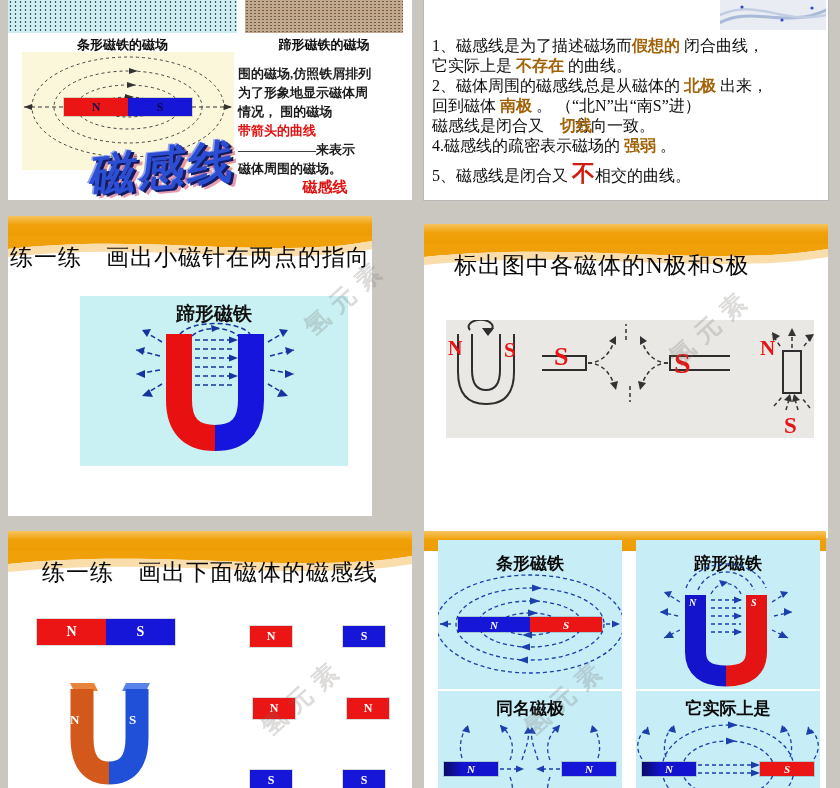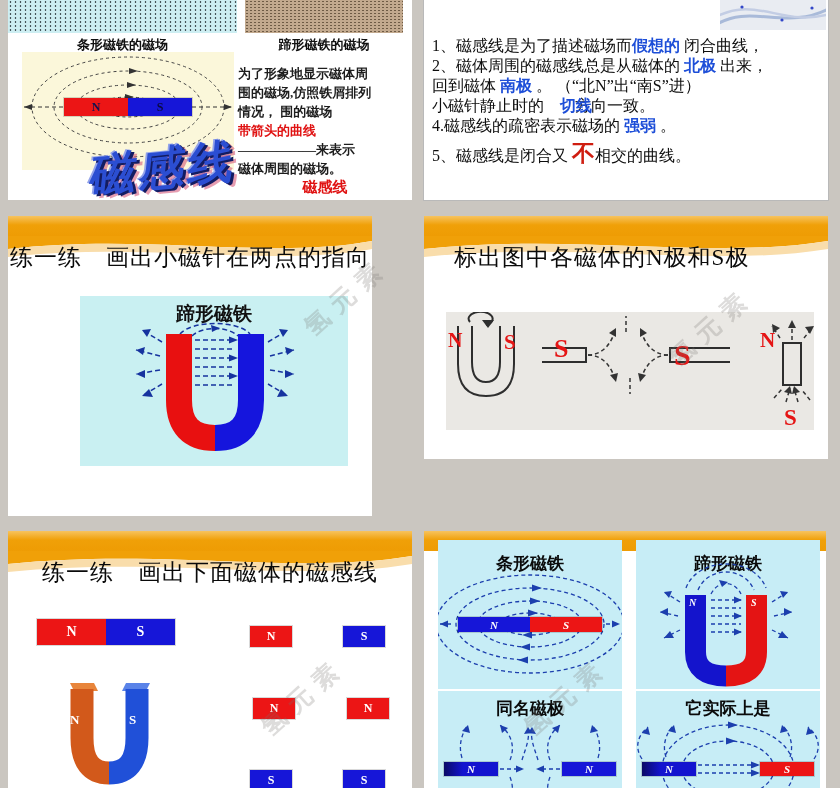--- a/index.html
+++ b/index.html
@@ -23,21 +23,21 @@
   .it{font-style:italic}
   .wordart{position:absolute;left:82px;top:132px;width:260px;font-size:46px;font-weight:bold;
            font-family:"Liberation Serif",serif;color:#2b4ed2;letter-spacing:3px;white-space:nowrap;
            transform:rotate(-6deg) skewX(-12deg);
            text-shadow:3px 2px 0 #131c62,6px 4px 0 rgba(205,60,100,.5),-2px -1px 0 #93a3ea}
   .rt{position:absolute;left:230px;top:64px;width:174px;font-size:13px;font-weight:bold;
       color:#1d1d1d;line-height:19px;font-family:"Liberation Serif",serif}
   .redtxt{color:#e01212}
   .s2txt{position:absolute;left:8px;top:36px;width:392px;font-family:"Liberation Serif",serif;
          font-size:16px;line-height:20px;color:#0d0d0d}
-  .b{color:#1d4ed8;font-weight:bold;position:relative;z-index:2}
+  .b{color:#a16207;font-weight:bold;position:relative;z-index:2}
   .ovl{margin-left:-17px;position:relative;z-index:1}
   .r5{color:#cf1d10;font-size:23px;font-weight:bold;line-height:1}
   .redletter{position:absolute;color:#e51515;font-weight:bold;font-family:"Liberation Serif",serif;line-height:1}
   .ml{position:absolute;color:#fff;font-style:italic;font-weight:bold;
       font-family:"Liberation Serif",serif;font-size:11px;line-height:1}
   .panel{position:absolute;background:#c7edf6;overflow:hidden}
   .ptitle{position:absolute;left:0;width:100%;text-align:center;font-family:"Liberation Serif",serif;
           font-weight:bold;font-size:17px;color:#0a0a0a}
   .wm{position:absolute;font-size:25px;letter-spacing:9px;color:rgba(120,115,110,.25);
       transform:rotate(-42deg);white-space:nowrap;font-weight:bold;pointer-events:none}
@@ -70,44 +70,45 @@
       </svg>
       <div class="mag" style="left:42px;top:46px;width:128px;height:18px">
         <div class="mhalf mred" style="color:#13134f;font-size:12px">N</div>
         <div class="mhalf mblue" style="color:#0a0a40;font-size:12px">S</div>
       </div>
     </div>
 
     <div class="wordart">磁感线</div>
 
     <div class="rt">
+      <div>围的磁场,仿照铁屑排列</div>
       <div>为了形象地显示磁体周</div>
-      <div>围的磁场,仿照铁屑排列</div>
       <div>情况， 围的磁场</div>
       <div class="redtxt">带箭头的曲线</div>
       <div><span>——————</span><span>来表示</span></div>
       <div>磁体周围的磁场。</div>
       <div class="redtxt" style="text-align:center;font-size:15px">磁感线</div>
     </div>
   </section>
 
   <section class="slide" style="left:424px;top:0;width:404px;height:200px;outline:1px solid #b9b9b9">
     <svg class="abs" style="right:2px;top:0" width="106" height="30" viewBox="0 0 106 30">
       <rect width="106" height="30" fill="#e9ecf2"></rect>
       <path d="M-6,26 C30,2 66,32 110,8" stroke="#a9bad9" stroke-width="3" fill="none"></path>
       <path d="M-6,18 C36,-6 62,28 110,14" stroke="#c3cde4" stroke-width="2.5" fill="none"></path>
       <circle cx="22" cy="7" r="1.6" fill="#3347c8"></circle>
         <circle cx="62" cy="20" r="1.6" fill="#3347c8"></circle>
         <circle cx="92" cy="8" r="1.6" fill="#3347c8"></circle>
     </svg>
     <div class="s2txt">
       <div><span>1、磁感线是为了描述磁场而</span><span class="b">假想的</span><span> 闭合曲线，</span></div>
+      <div><span>它实际上是 </span><span class="b">不存在</span><span> 的曲线。</span></div>
       <div><span>2、磁体周围的磁感线总是从磁体的 </span><span class="b">北极</span><span> 出来，</span></div>
       <div><span>回到磁体 </span><span class="b">南极</span><span> 。 （“北N”出“南S”进）</span></div>
-      <div><span>小磁针静止时的　</span><span class="b">切线</span><span class="ovl">方向一致。</span></div>
+      <div><span>磁感线是闭合又　</span><span class="b">切线</span><span class="ovl">方向一致。</span></div>
       <div><span>4.磁感线的疏密表示磁场的 </span><span class="b">强弱</span><span> 。</span></div>
       <div style="margin-top:6px"><span>5、磁感线是闭合又 </span><span class="r5">不</span><span>相交的曲线。</span></div>
     </div>
   </section>
 
   <section class="slide" style="left:8px;top:216px;width:364px;height:300px">
     <div class="band"></div>
     <svg class="wave" viewBox="0 0 404 26" preserveAspectRatio="none">
       <path d="M0,0 H404 V5 C290,24 150,-3 0,13 Z" fill="#f0a008"></path>
       <path d="M0,13 C150,-3 290,24 404,5 V13 C290,32 150,5 0,21 Z" fill="#f9ddab"></path>
@@ -150,21 +151,21 @@
             <polygon points="208,74 201,67 197,75"></polygon>
         </g>
         <rect x="86" y="12" width="26" height="66" fill="#e81010"></rect>
         <rect x="158" y="12" width="26" height="66" fill="#1515dd"></rect>
         <path d="M99,78 Q99,116 135,116" stroke="#e81010" stroke-width="26" fill="none"></path>
         <path d="M135,116 Q171,116 171,78" stroke="#1515dd" stroke-width="26" fill="none"></path>
       </svg>
     </div>
   </section>
 
-  <section class="slide" style="left:424px;top:216px;width:404px;height:243px">
+  <section class="slide" style="left:424px;top:224px;width:404px;height:314px">
     <div class="band"></div>
     <svg class="wave" viewBox="0 0 404 26" preserveAspectRatio="none">
       <path d="M0,0 H404 V5 C290,24 150,-3 0,13 Z" fill="#f0a008"></path>
       <path d="M0,13 C150,-3 290,24 404,5 V13 C290,32 150,5 0,21 Z" fill="#f9ddab"></path>
     </svg>
     <div class="title" style="text-align:left;left:30px">标出图中各磁体的N极和S极</div>
 
     <div class="abs" style="left:22px;top:96px;width:368px;height:118px;background:#eae8e4">
       <svg class="abs" style="left:0;top:0" width="368" height="118" viewBox="0 0 368 118">
         <g fill="none" stroke="#2e2e2e" stroke-width="2">

